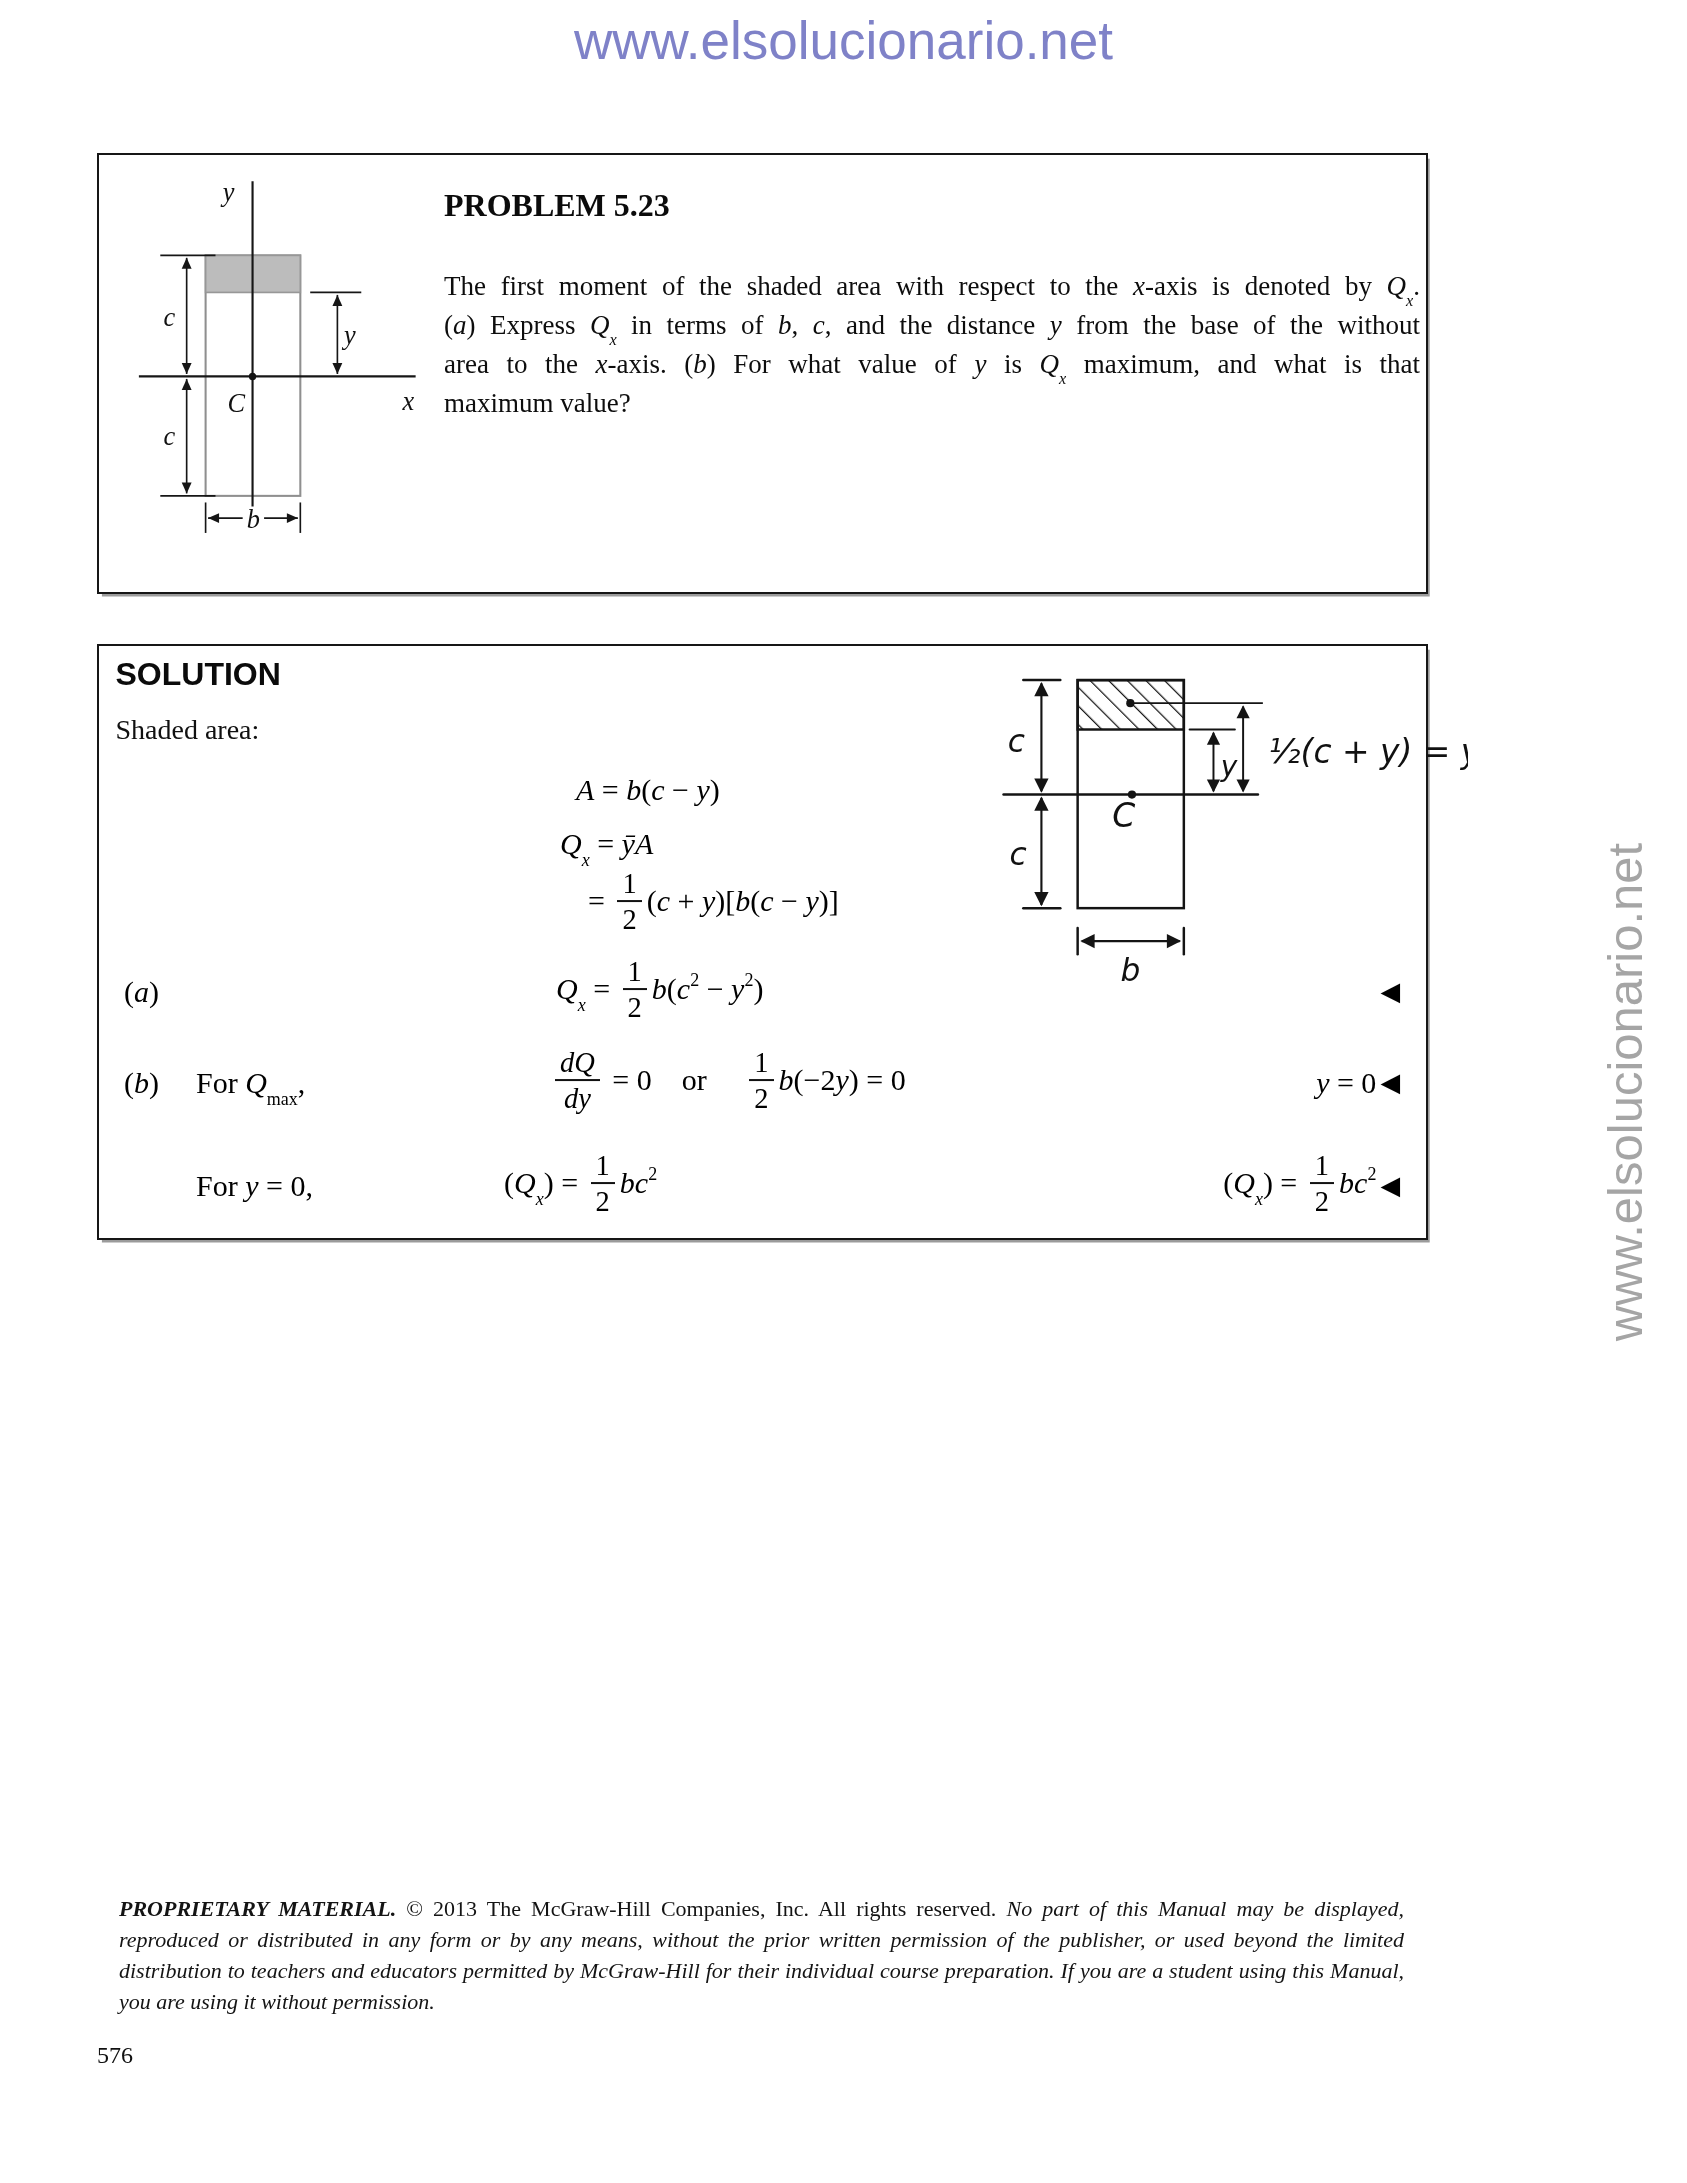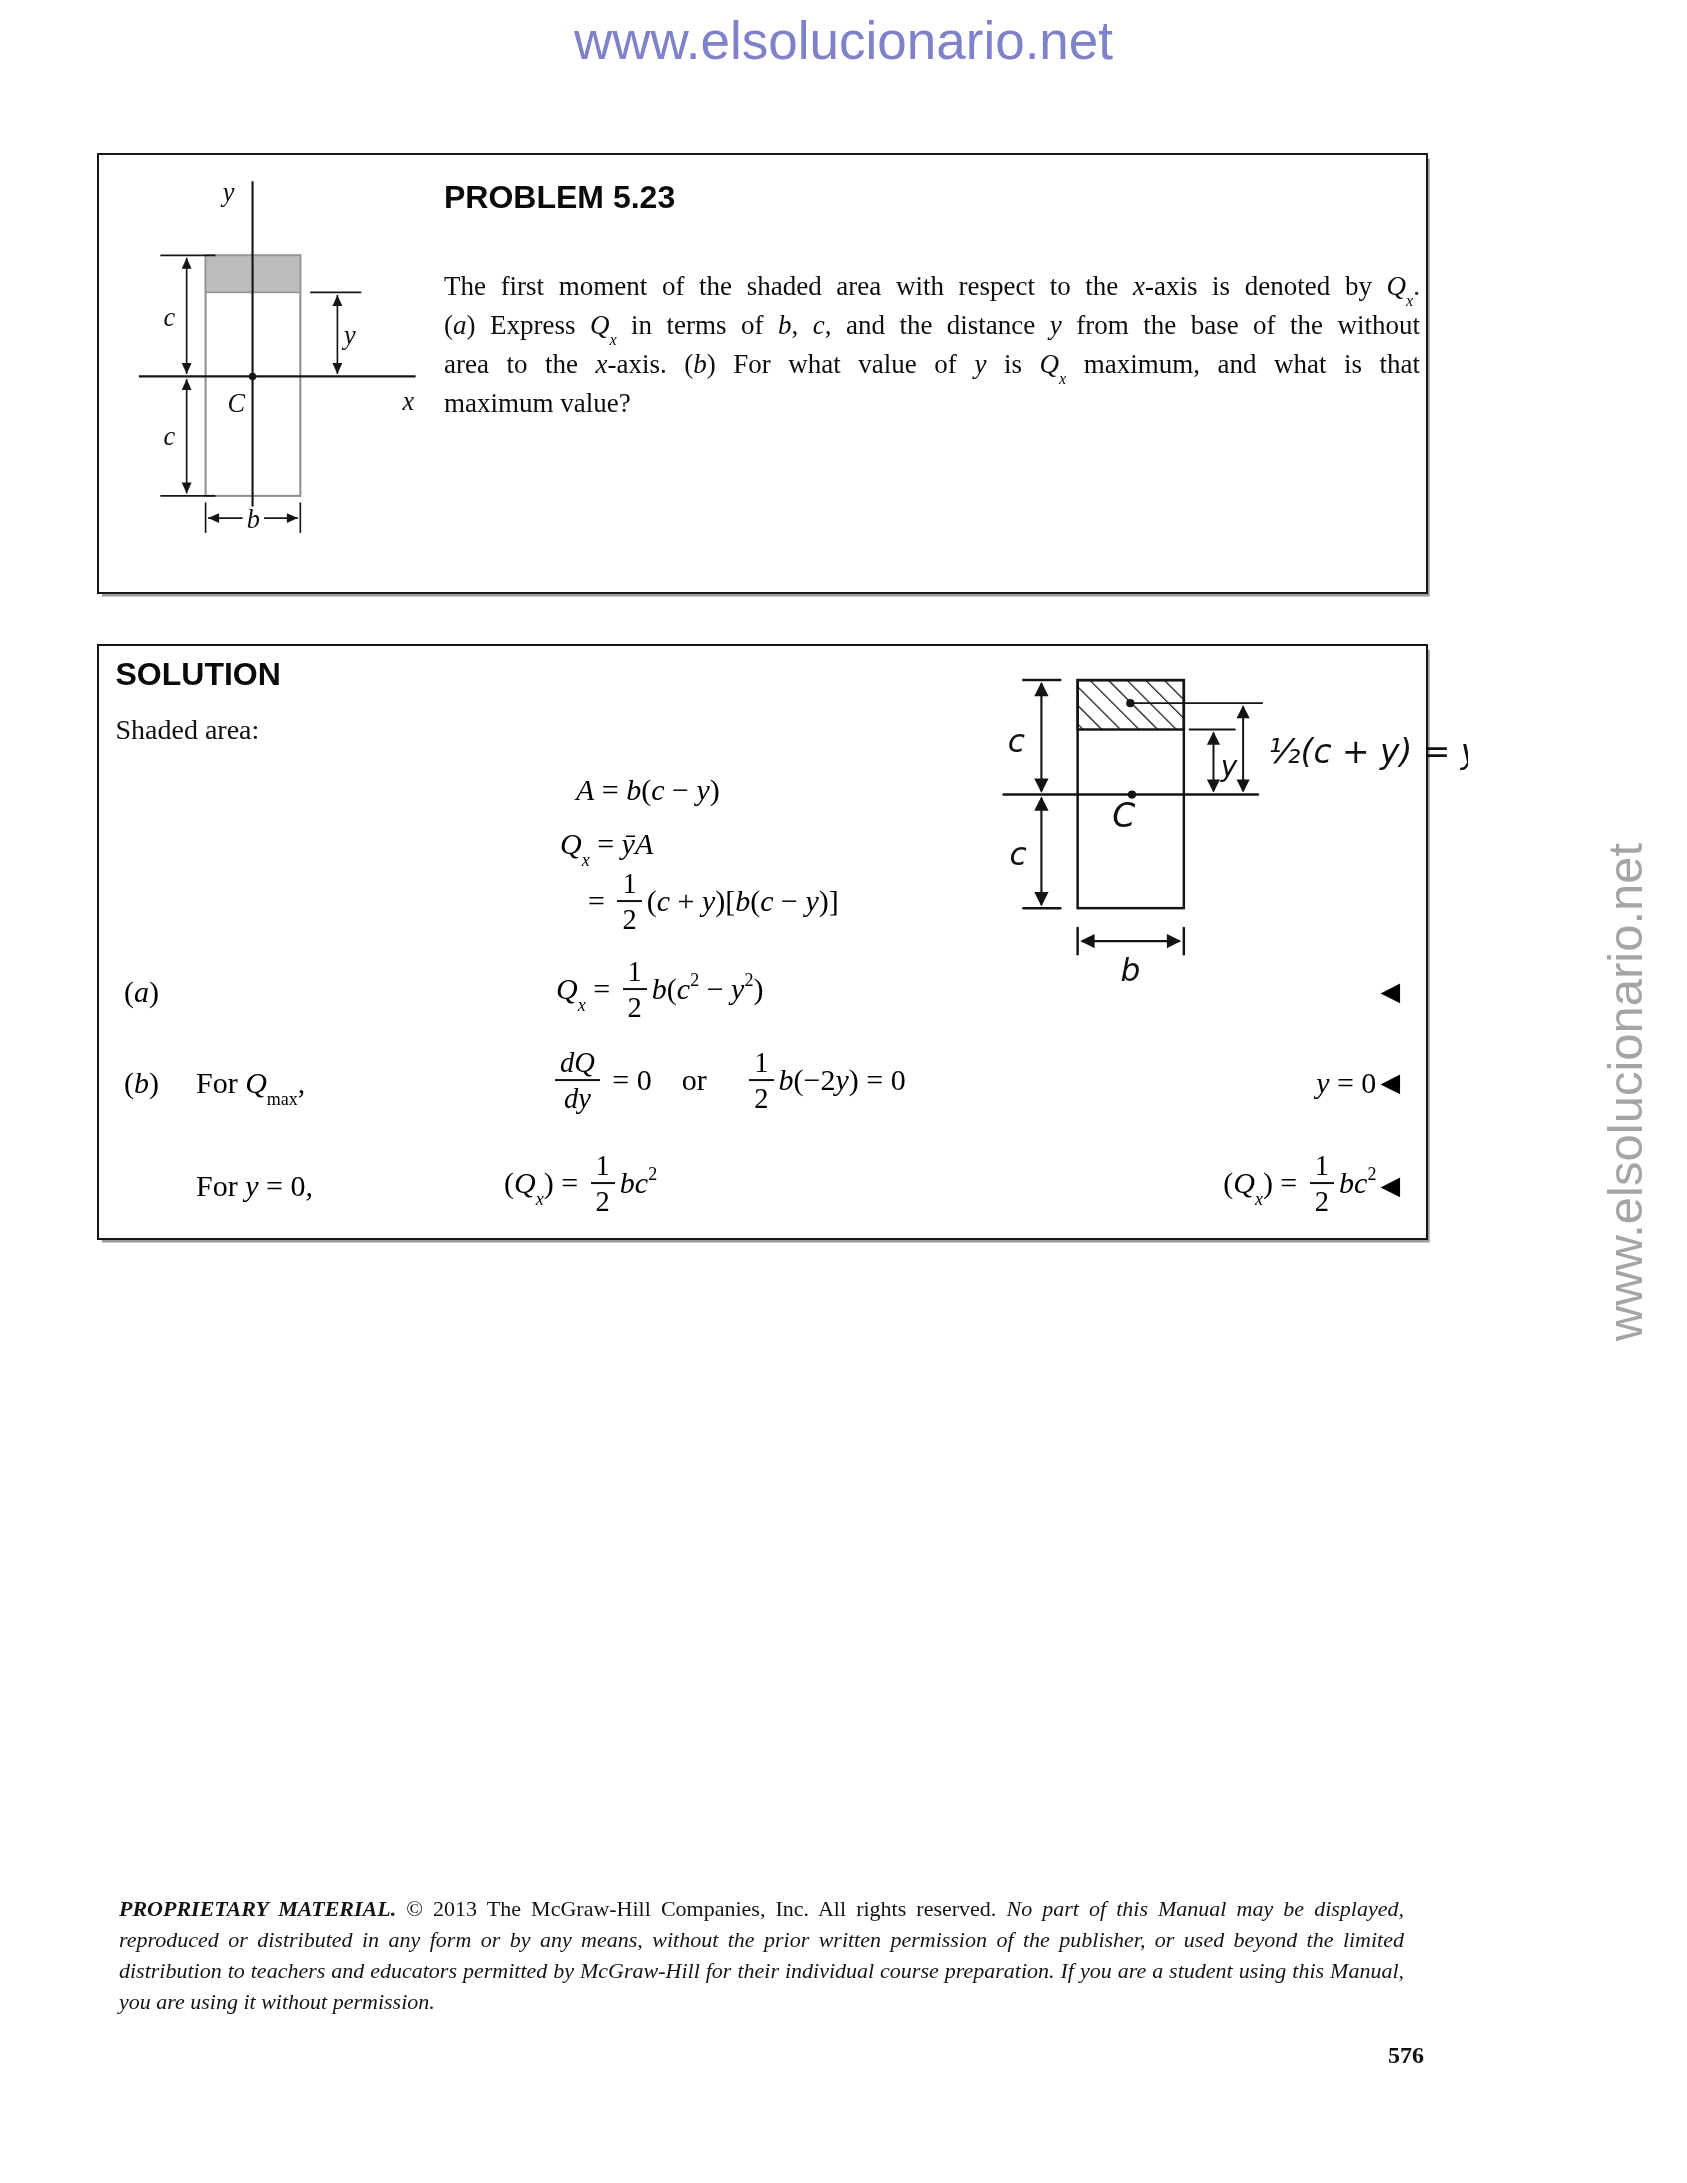--- a/index.html
+++ b/index.html
@@ -18,40 +18,40 @@
 
   
   .box{position:absolute;left:97px;width:1327px;background:#ffffff;
        border:2.5px solid #161616;box-shadow:3.3px 4.1px 0 -1.6px #9b9b9b;}
   #problem-box{top:153px;height:437px;}
   #solution-box{top:644px;height:592px;}
 
   .h-sans{font-family:"Liberation Sans","DejaVu Sans",sans-serif;font-weight:bold;font-size:32px;color:#0b0b0b;}
 
   
-  #problem-title{left:345px;top:24px;}
+  #problem-title{left:345px;top:32px;font-family:Liberation Serif, serif;}
   #problem-body{left:345px;top:86px;width:976px;font-size:27px;line-height:39px;color:#0d0d0d;margin-top:26px;}
   .jline{text-align:justify;text-align-last:justify;white-space:nowrap;}
   .jlast{text-align-last:left;}
 
   
   .eq{font-size:30px;color:#000000;white-space:nowrap;}
   .vcenter{transform:translateY(-50%);}
   sub{font-size:0.6em;line-height:0;position:relative;top:0.28em;}
   sup{font-size:0.6em;line-height:0;position:relative;top:-0.12em;}
   .frac{display:inline-flex;flex-direction:column;align-items:center;text-align:center;
         vertical-align:middle;line-height:1.1;margin:0 5px;font-size:0.95em;position:relative;top:-2.5px;}
   .fn{padding:0 5px 1.6px 5px;border-bottom:2px solid #111;}
   .fd{padding-top:1.6px;}
   .marker{font-family:"DejaVu Sans",sans-serif;font-size:25.5px;color:#000;line-height:1;}
   .right-group{display:flex;align-items:center;gap:4px;}
 
   
   #footer{left:119px;top:1893px;width:1285px;font-size:22px;line-height:31px;color:#141414;}
-  #page-number{left:97px;top:2042px;width:1327px;text-align:right;font-weight:bold;font-size:24px;}
+  #page-number{left:97px;top:2042px;width:1327px;text-align:left;font-weight:normal;font-size:24px;}
 
   
   text{user-select:none;}
   .mathlab{font-family:"Liberation Serif","DejaVu Serif",serif;font-style:italic;font-size:32px;fill:#111;}
   .hand{font-family:"DejaVu Sans",sans-serif;font-style:italic;fill:#111;}
 </style>
 </head>
 <body>
 
 <div id="page">

